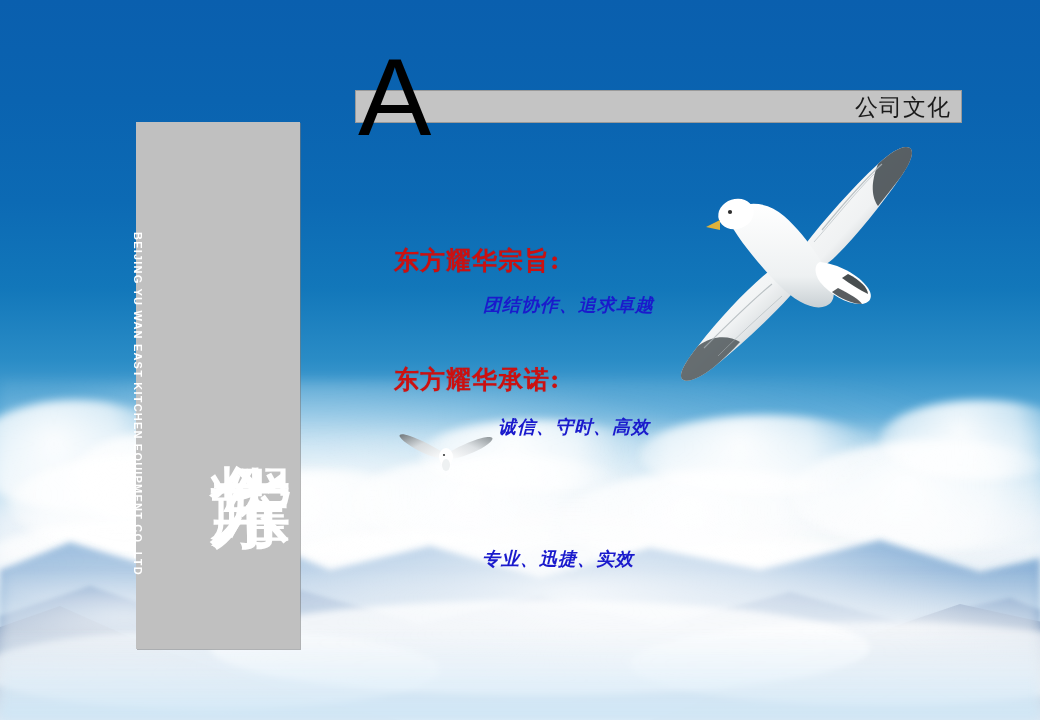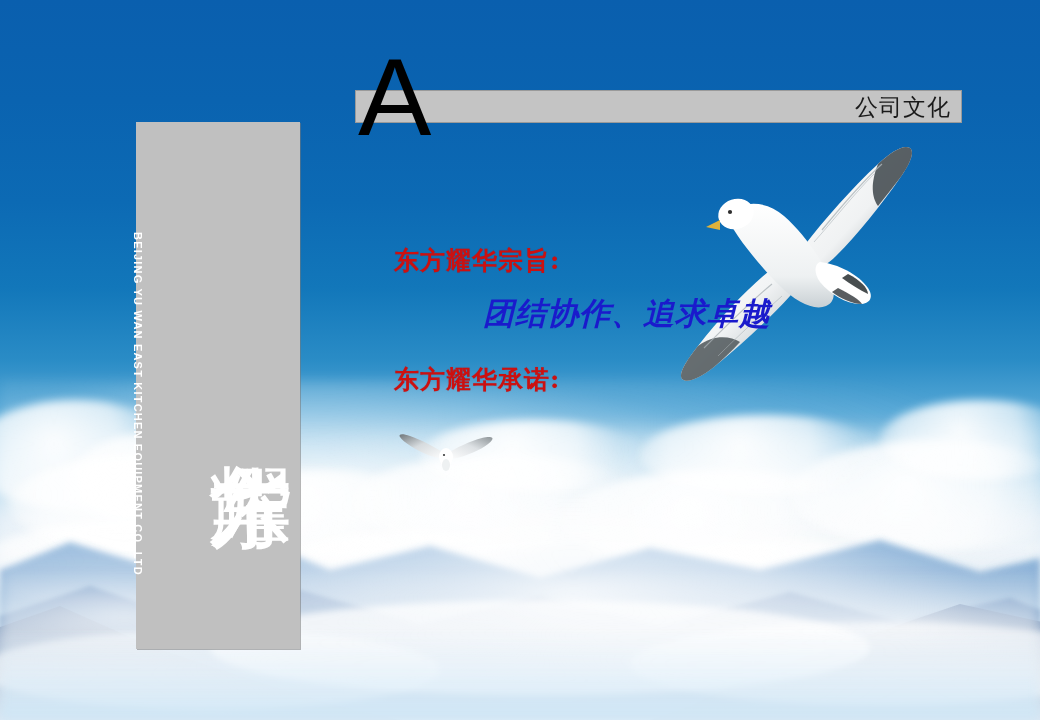--- a/index.html
+++ b/index.html
@@ -210,21 +210,21 @@
     letter-spacing: 1px;
     white-space: nowrap;
     text-shadow: 0 0 1px rgba(160,0,0,0.35);
   }
   .blk-body {
     position: absolute;
     color: #1a1acc;
     font-family: "DejaVu Serif", "Liberation Serif", serif;
     font-weight: 700;
     font-style: italic;
-    font-size: 31px;
+    font-size: 18px;
     letter-spacing: 1px;
     white-space: nowrap;
   }
 
   .h1 { left: 394px; top: 244px; }
   .b1 { left: 483px; top: 293px; }
   .h2 { left: 394px; top: 363px; }
   .b2 { left: 498px; top: 415px; }
   .h3 { left: 394px; top: 485px; }
   .b3 { left: 482px; top: 547px; }
@@ -380,16 +380,18 @@
   <div class="header-bar">
     <div class="header-title">公司文化</div>
   </div>
   <div class="big-letter">A</div>
 
   <div class="content">
     <div class="blk-head h1">东方耀华宗旨:</div>
     <div class="blk-body b1">团结协作、追求卓越</div>
 
     <div class="blk-head h2">东方耀华承诺:</div>
-
+    <div class="blk-body b2">诚信、守时、高效</div>
+
+    <div class="blk-body b3">专业、迅捷、实效</div>
   </div>
 
 </div>
 
 </body></html>

